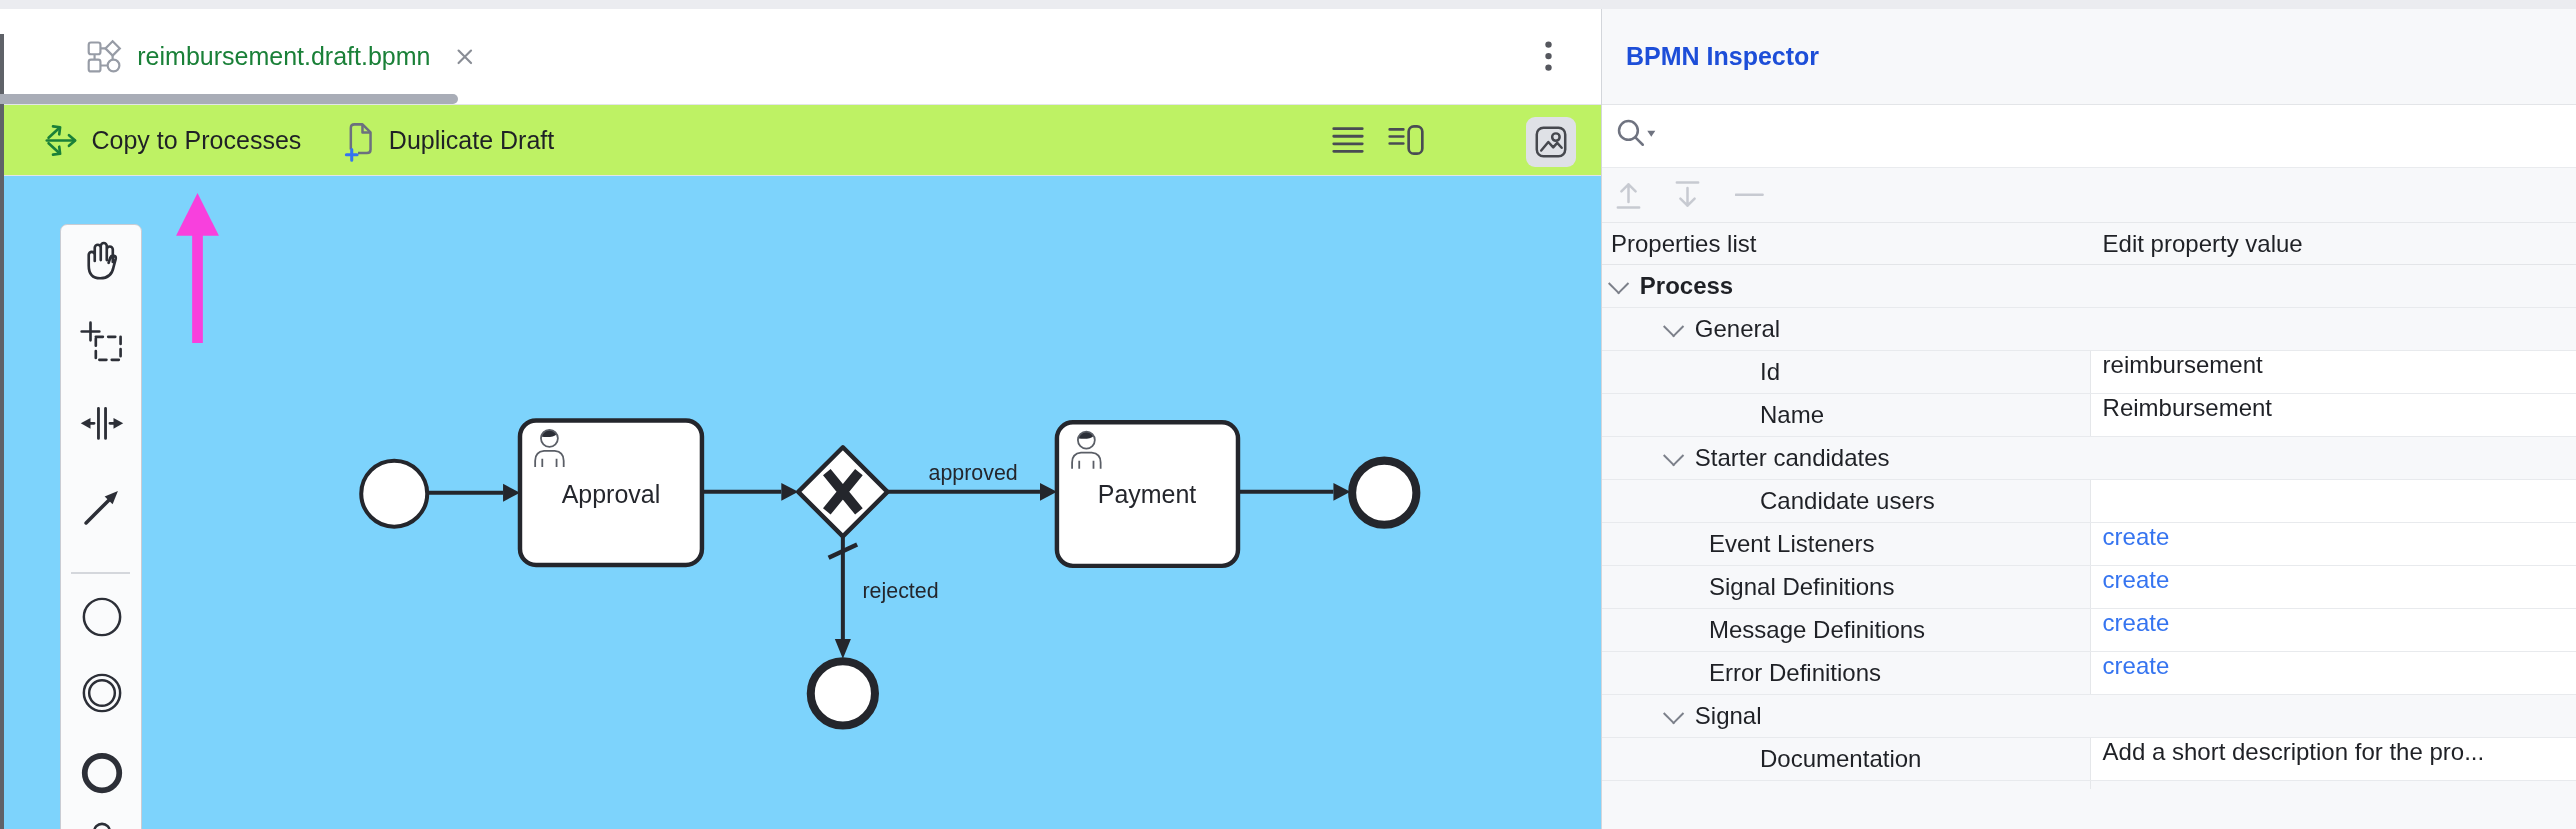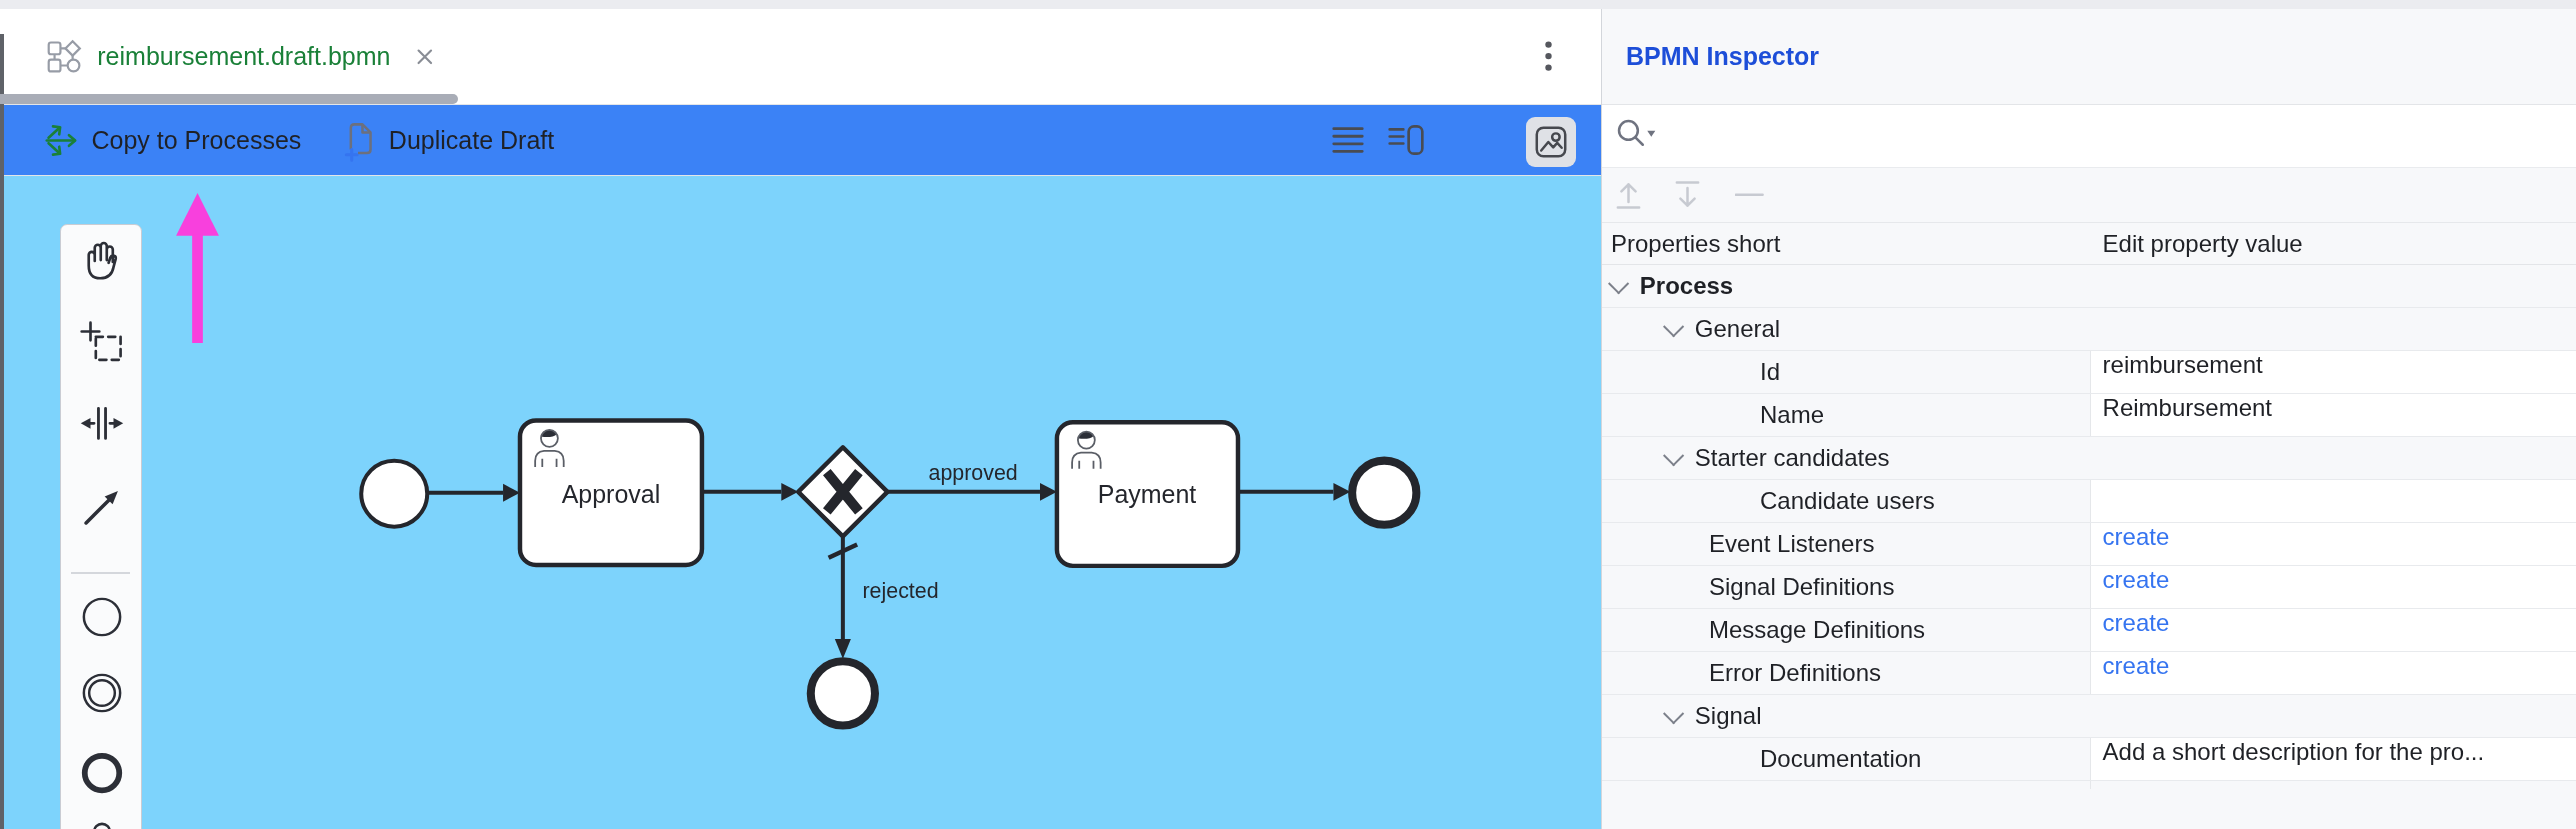--- a/index.html
+++ b/index.html
@@ -4,27 +4,27 @@
 <style>
   html,body{margin:0;padding:0;background:#fff;}
   .app{position:relative;width:2576px;height:830px;overflow:hidden;
        font-family:"Liberation Sans", sans-serif;color:#1f2126;background:#fff;}
   .topstrip{position:absolute;left:0;top:0;width:2576px;height:9px;background:#ebecf0;}
   .leftedge{position:absolute;left:0;top:34px;width:3.6px;height:796px;background:#5f6268;}
 
   
   .editor{position:absolute;left:0;top:9px;width:1601px;height:821px;background:#fff;}
   .tabbar{position:relative;width:100%;height:95px;background:#fff;display:flex;align-items:center;}
-  .tab{display:flex;align-items:center;padding-left:46px;height:100%;cursor:pointer;}
+  .tab{display:flex;align-items:center;padding-left:46px;height:100%;cursor:pointer;margin-left:40px;}
   .tabtitle{margin-left:14.3px;font-size:25px;color:#1a8038;}
   .tabclose{margin-left:25px;display:flex;}
   .kebab{position:absolute;left:1536px;top:25px;}
   .graybar{position:absolute;left:0;top:85px;width:458px;height:9.8px;background:#a9adb7;border-radius:0 5.4px 5.4px 0;z-index:3;}
 
-  .toolbar{position:relative;width:100%;height:70px;background:#3b82f6;
+  .toolbar{position:relative;width:100%;height:70px;background:#bef264;
            border-top:0.9px solid #e3e5e8;border-bottom:0.9px solid #e3e5e8;
            display:flex;align-items:center;}
   .tbtn{display:flex;align-items:center;gap:12.5px;font-size:25px;color:#1f2126;cursor:pointer;}
   .tbtn1{margin-left:43px;}
   .tbtn2{margin-left:39px;}
   .viewicons{position:absolute;right:0;top:0;height:100%;}
   .vicon{position:absolute;}
   .selbg{position:absolute;left:1526px;top:11.6px;width:50px;height:50px;background:#dfe1e6;border-radius:9px;
          display:flex;align-items:center;justify-content:center;}
 
@@ -286,21 +286,21 @@
         <g fill="none" stroke="#c7cad1" stroke-width="2.8" stroke-linecap="round" stroke-linejoin="round">
           <path d="M3,4 H27 M15,10 V30 M7,22 L15,30 L23,22"></path>
         </g>
       </svg>
       <svg class="actico" style="left:133px;top:24px;" width="28.5" height="5.4" viewBox="0 0 32 6">
         <path d="M1,3 H31" stroke="#c7cad1" stroke-width="2.8" stroke-linecap="round"></path>
       </svg>
     </div>
 
     <div class="ins-cols">
-      <span class="c1">Properties short</span>
+      <span class="c1">Properties list</span>
       <span class="c2">Edit property value</span>
     </div>
 
     <div class="rows">
       <div class="row group">
         <div class="labelcell lvl0">
             <span class="chev"></span>
           <span class="lbl">Process</span>
           </div>
       </div>

